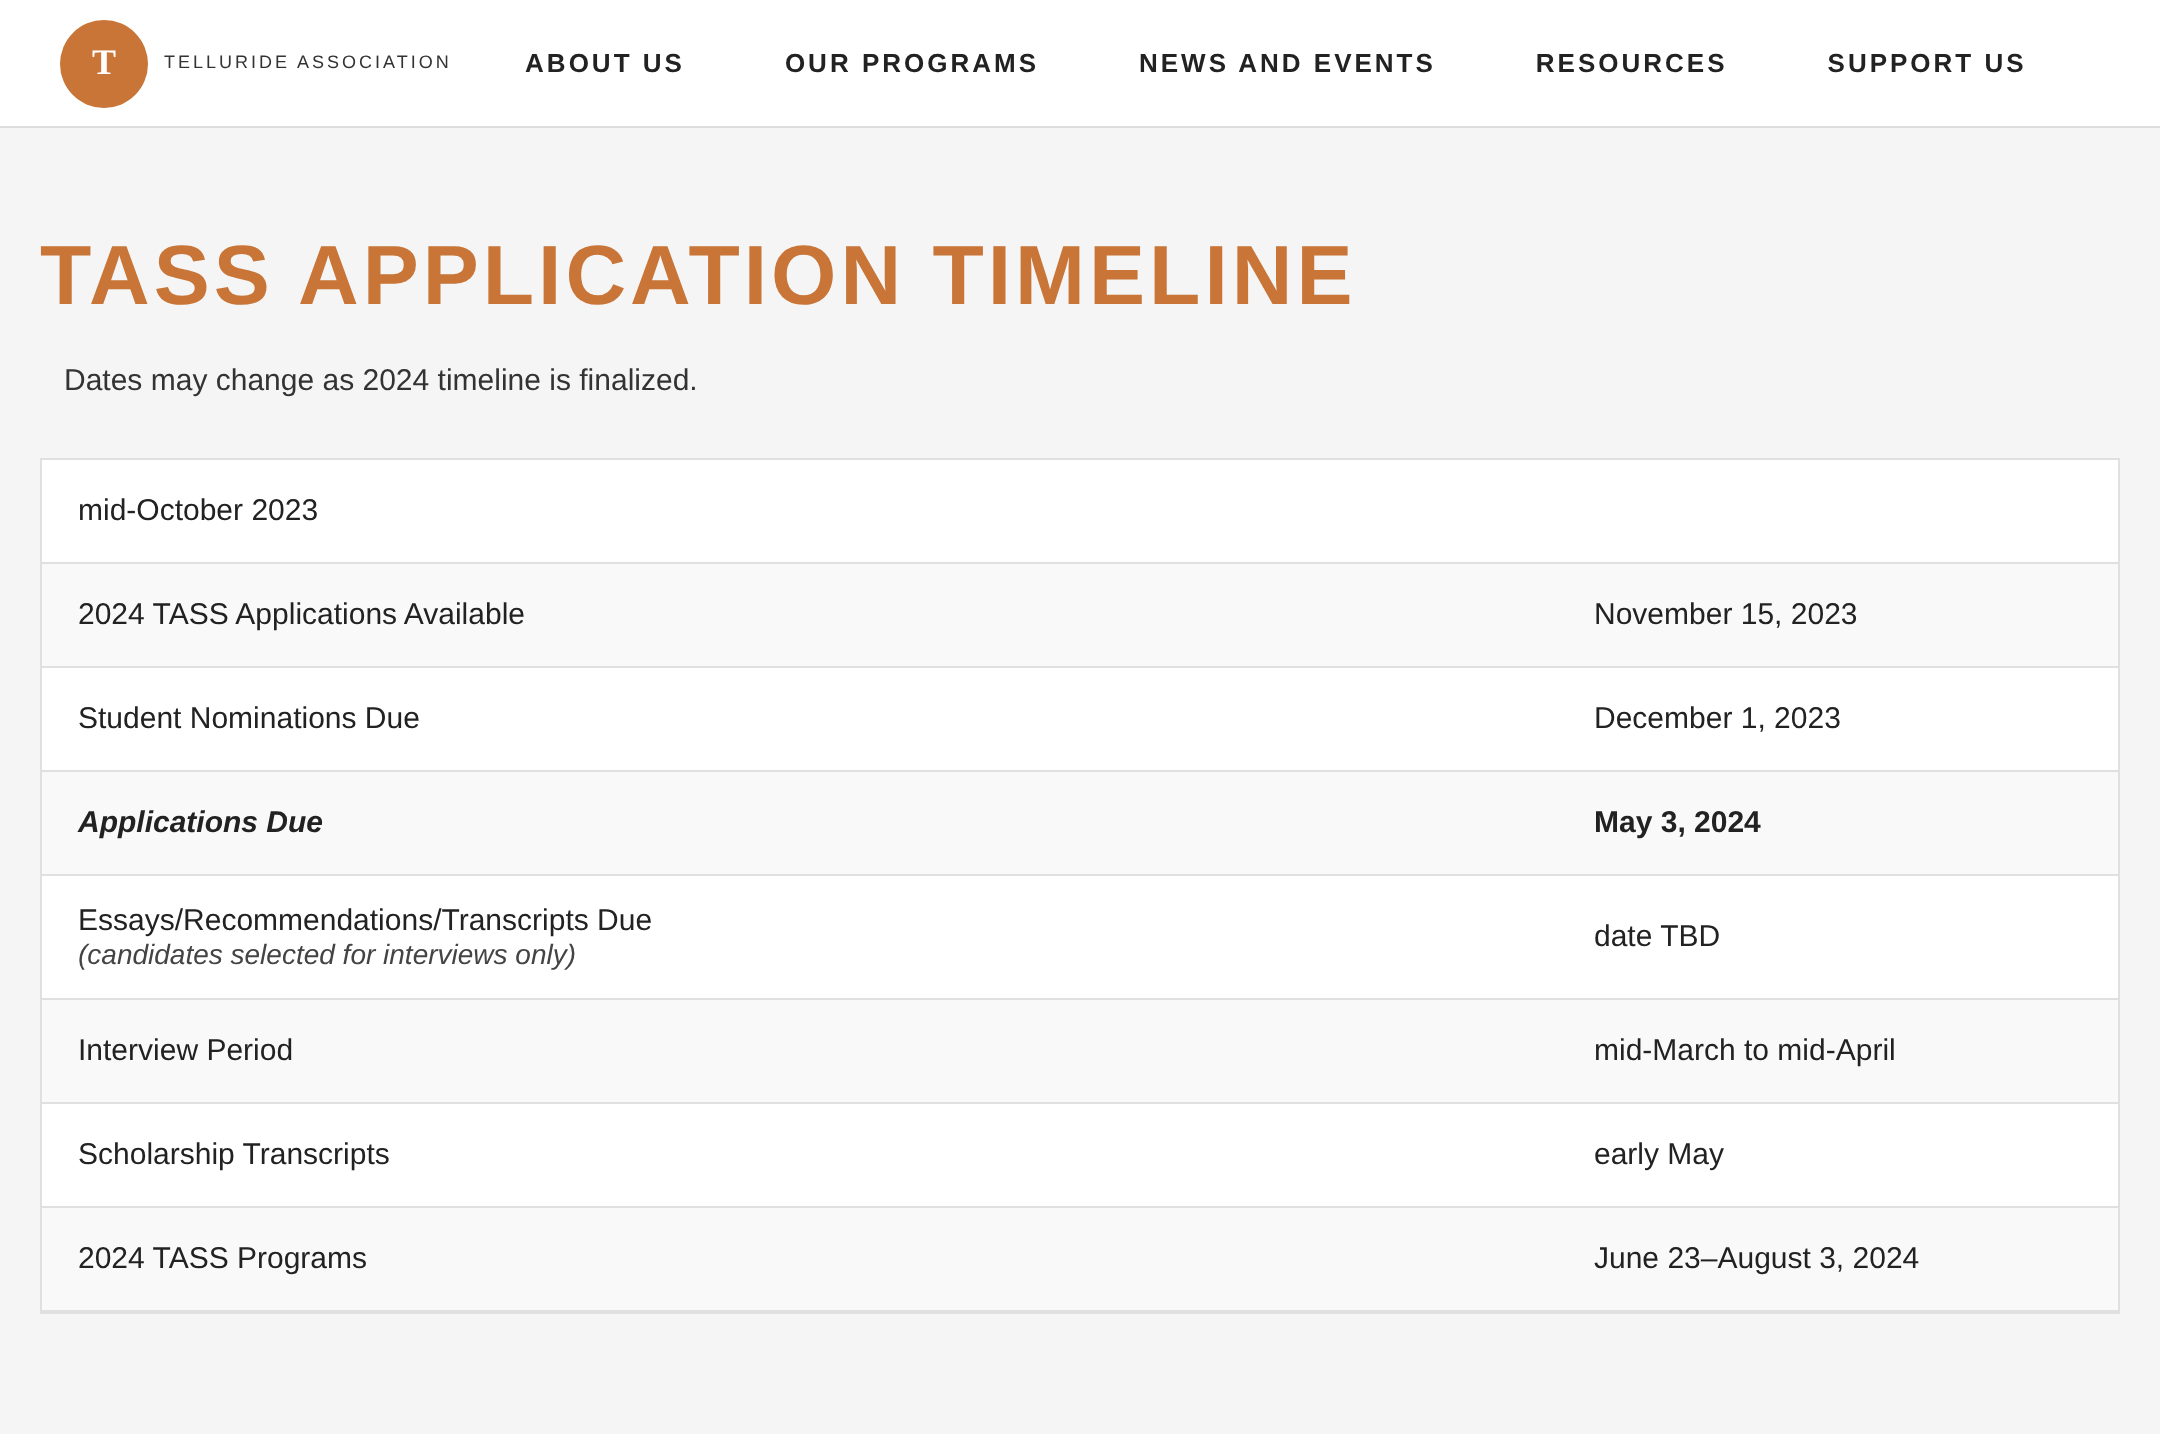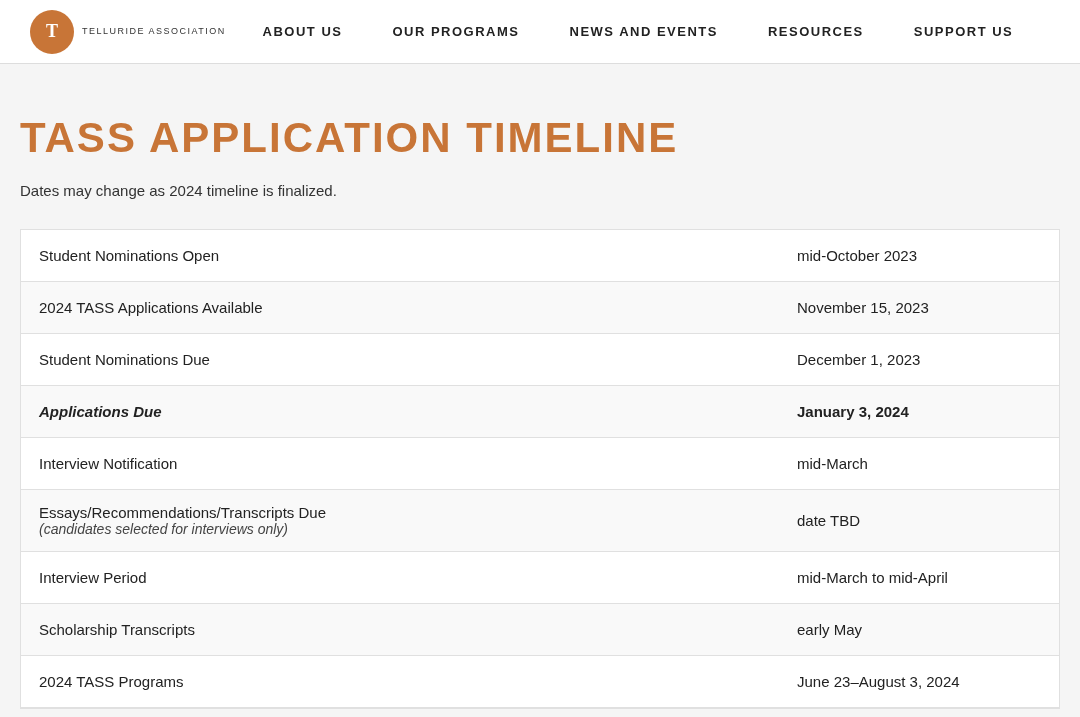--- a/index.html
+++ b/index.html
@@ -90,20 +90,21 @@
       letter-spacing: 2px;
       text-transform: uppercase;
       margin-bottom: 20px;
     }
 
     .subtitle {
       font-size: 15px;
       color: #333;
       font-family: Arial, sans-serif;
       margin-bottom: 30px;
+      margin-left: 12px;
     }
 
     .timeline-row {
       display: flex;
       align-items: center;
       border-bottom: 1px solid #e0e0e0;
       min-height: 52px;
     }
 
     .timeline-row:last-child {
@@ -172,38 +173,33 @@
   </nav>
 </header>
 
 <main class="main-content">
   <h1 class="page-title">TASS APPLICATION TIMELINE</h1>
   <p class="subtitle">Dates may change as 2024 timeline is finalized.</p>
 
   <div class="table-wrapper">
 
   <div class="timeline-row">
-        <div class="row-label">Student Nominations Open</div>
         <div class="row-date">mid-October 2023</div>
       </div>
       <div class="timeline-row">
         <div class="row-label">2024 TASS Applications Available</div>
         <div class="row-date">November 15, 2023</div>
       </div>
       <div class="timeline-row">
         <div class="row-label">Student Nominations Due</div>
         <div class="row-date">December 1, 2023</div>
       </div>
       <div class="timeline-row">
         <div class="row-label bold-label">Applications Due</div>
-        <div class="row-date bold-date">January 3, 2024</div>
-      </div>
-      <div class="timeline-row">
-        <div class="row-label">Interview Notification</div>
-        <div class="row-date">mid-March</div>
+        <div class="row-date bold-date">May 3, 2024</div>
       </div>
       <div class="timeline-row">
         <div class="row-label">Essays/Recommendations/Transcripts Due<span class="italic-note">(candidates selected for interviews only)</span></div>
         <div class="row-date">date TBD</div>
       </div>
       <div class="timeline-row">
         <div class="row-label">Interview Period</div>
         <div class="row-date">mid-March to mid-April</div>
       </div>
       <div class="timeline-row">

